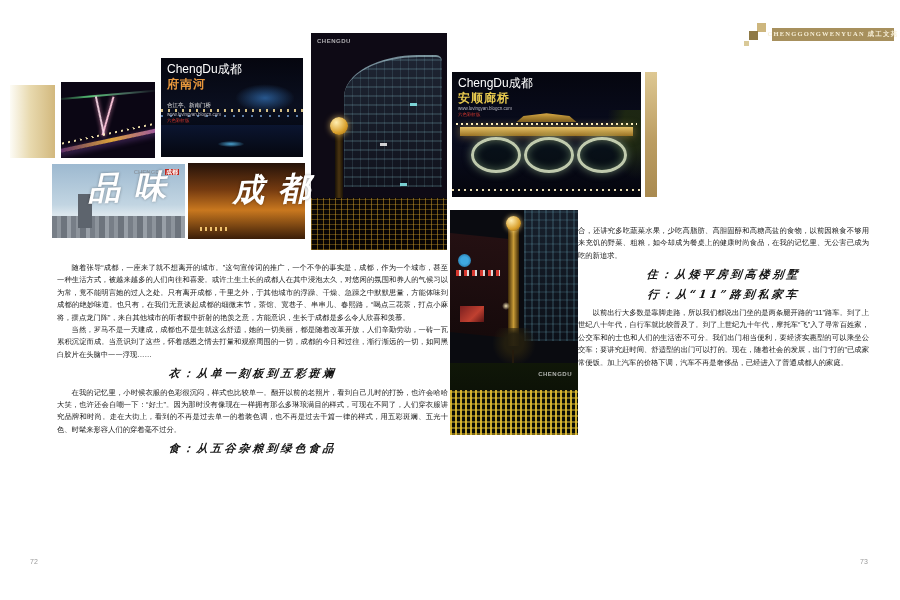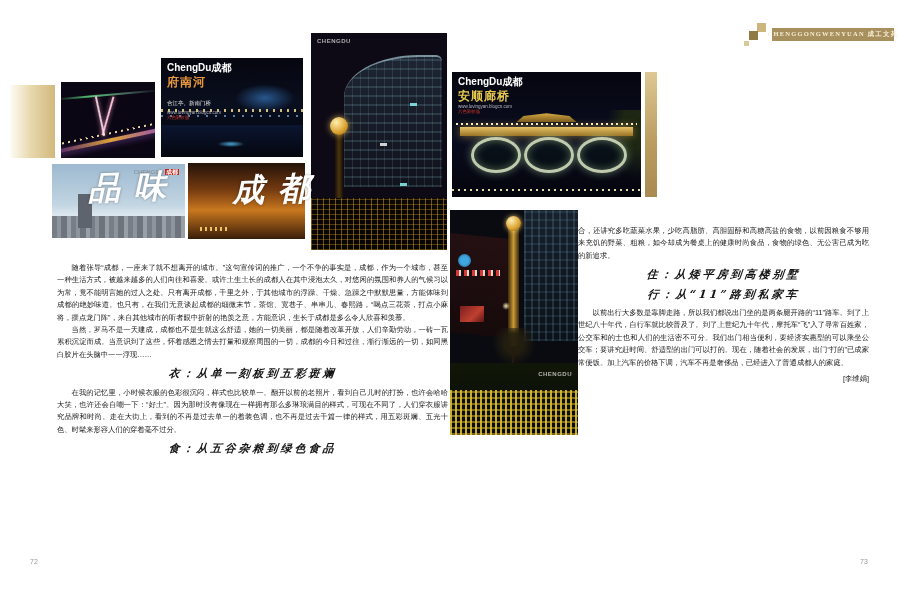--- a/index.html
+++ b/index.html
@@ -14,21 +14,21 @@
   .sq2{left:749px;top:31px;width:9px;height:9px;background:#8f7a46;}
   .sq3{left:744px;top:41px;width:5px;height:5px;background:#d9c998;}
   
   .grad-left{position:absolute;left:10px;top:85px;width:45px;height:73px;
              background:linear-gradient(90deg,#fdfcf6 0%,#e8d9ae 45%,#d2b87d 100%);}
   .grad-right{position:absolute;left:645px;top:72px;width:12px;height:125px;
              background:linear-gradient(180deg,#dec893 0%,#bb9d62 55%,#a98a50 100%);}
   
   .photo{position:absolute;overflow:hidden;}
   .cap{position:absolute;top:4px;left:6px;line-height:1.25;z-index:5;}
-  .cap .brand{font-size:10px;font-weight:bold;color:#fff;display:block;}
+  .cap .brand{font-size:12px;font-weight:normal;color:#fff;display:block;}
   .cap .ptitle{font-size:12px;font-weight:bold;display:block;letter-spacing:1px;}
   .cap .psub{font-size:5.5px;color:#e8e8e8;}
   .cap .purl{font-size:4.5px;color:#b9b9c4;display:block;}
   .cap .ptag{font-size:4.5px;color:#e0392e;display:block;}
   .wm{position:absolute;font-size:6px;font-weight:bold;color:rgba(255,255,255,.65);letter-spacing:.5px;z-index:5;}
   .script-white{position:absolute;z-index:6;color:#fff;font-family:"DejaVu Serif",serif;
                 font-style:italic;font-weight:bold;font-size:32px;letter-spacing:14px;
                 text-shadow:0 0 3px rgba(0,0,0,.35);transform:rotate(-2deg);}
   
   .ph-bridge{left:61px;top:82px;width:94px;height:76px;background:#0b0614;}
@@ -251,23 +251,22 @@
 
   <div class="txtblock txt-left">
     <p class="para">随着张导“成都，一座来了就不想离开的城市。”这句宣传词的推广，一个不争的事实是，成都，作为一个城市，甚至一种生活方式，被越来越多的人们向往和喜爱。或许土生土长的成都人在其中浸泡太久，对悠闲的氛围和养人的气候习以为常，竟不能明言她的过人之处。只有离开成都，千里之外，于其他城市的浮躁、干燥、急躁之中默默思量，方能体味到成都的绝妙味道。也只有，在我们无意谈起成都的细微末节，茶馆、宽巷子、串串儿、春熙路，“喝点三花茶，打点小麻将，摆点龙门阵”，来自其他城市的听者眼中折射的艳羡之意，方能意识，生长于成都是多么令人欣喜和羡慕。</p>
     <p class="para">当然，罗马不是一天建成，成都也不是生就这么舒适，她的一切美丽，都是随着改革开放，人们辛勤劳动，一砖一瓦累积沉淀而成。当意识到了这些，怀着感恩之情去打量和观察周围的一切，成都的今日和过往，渐行渐远的一切，如同黑白胶片在头脑中一一浮现……</p>
     <p class="para script-head">衣：从单一刻板到五彩斑斓</p>
     <p class="para">在我的记忆里，小时候衣服的色彩很沉闷，样式也比较单一。翻开以前的老照片，看到自己儿时的打扮，也许会哈哈大笑，也许还会自嘲一下：“好土”。因为那时没有像现在一样拥有那么多琳琅满目的样式，可现在不同了，人们穿衣服讲究品牌和时尚。走在大街上，看到的不再是过去单一的着装色调，也不再是过去千篇一律的样式，用五彩斑斓、五光十色、时髦来形容人们的穿着毫不过分。</p>
     <p class="para script-head">食：从五谷杂粮到绿色食品</p>
   </div>
 
   <div class="txtblock txt-right">
-    <p class="para noindent">合，还讲究多吃蔬菜水果，少吃高脂肪、高胆固醇和高糖高盐的食物，以前因粮食不够用来充饥的野菜、粗粮，如今却成为餐桌上的健康时尚食品，食物的绿色、无公害已成为吃的新追求。</p>
+    <p class="para noindent">合，还讲究多吃蔬菜水果，少吃高脂肪、高胆固醇和高糖高盐的食物，以前因粮食不够用来充饥的野菜、粗粮，如今却成为餐桌上的健康时尚食品，在我的记忆里、无公害已成为吃的新追求。</p>
     <p class="para script-head">住：从矮平房到高楼别墅</p>
     <p class="para script-head">行：从“11”路到私家车</p>
     <p class="para">以前出行大多数是靠脚走路，所以我们都说出门坐的是两条腿开路的“11”路车。到了上世纪八十年代，自行车就比较普及了。到了上世纪九十年代，摩托车“飞”入了寻常百姓家，公交车和的士也和人们的生活密不可分。我们出门相当便利，要经济实惠型的可以乘坐公交车；要讲究赶时间、舒适型的出门可以打的。现在，随着社会的发展，出门“打的”已成家常便饭。加上汽车的价格下调，汽车不再是奢侈品，已经进入了普通成都人的家庭。</p>
-    <p class="para noindent author">[李维娟]</p>
   </div>
 
   <span class="pagenum pn-left">72</span>
   <span class="pagenum pn-right">73</span>
 
 </div>
 
 </body></html>

